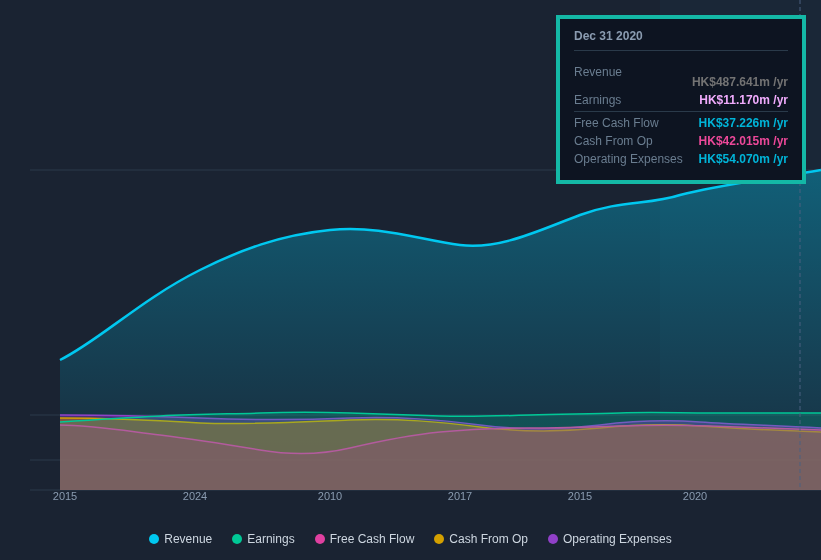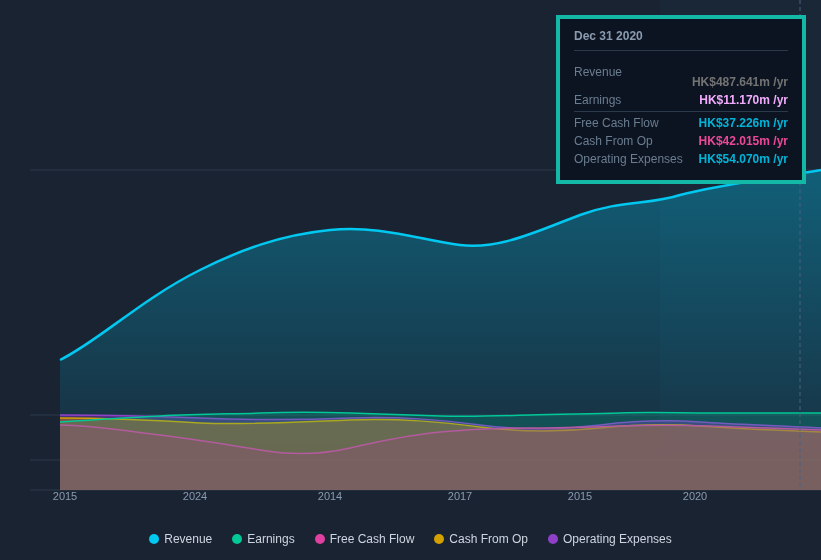--- a/index.html
+++ b/index.html
@@ -227,21 +227,21 @@
              L 821,490 L 60,490 Z" fill="#00c896" opacity="0.2"></path>
     <path d="M 60,422 C 90,420 120,418 160,416 C 200,414 230,414 260,413 C 290,412 320,412 350,413 C 380,414 410,415 440,416 C 470,417 500,416 530,415 C 560,414 590,414 620,413 C 650,412 680,413 710,413 C 740,413 770,413 821,413" fill="none" stroke="#00c896" stroke-width="1.5"></path>
 
     <line x1="800" y1="0" x2="800" y2="490" stroke="#4a6080" stroke-width="1" stroke-dasharray="4,3"></line>
 
     <circle cx="800" cy="175" r="5" fill="#1a2332" stroke="#00c8f0" stroke-width="2"></circle>
   </svg>
 
   <div class="x-label" style="left: 65px;">2015</div>
   <div class="x-label" style="left: 195px;">2024</div>
-  <div class="x-label" style="left: 330px;">2014</div>
+  <div class="x-label" style="left: 330px;">2010</div>
   <div class="x-label" style="left: 460px;">2017</div>
   <div class="x-label" style="left: 580px;">2015</div>
   <div class="x-label" style="left: 695px;">2020</div>
 
   <div class="legend">
     <div class="legend-item">
       <div class="legend-dot" style="background-color: #00c8f0;"></div>
       <span>Revenue</span>
     </div>
     <div class="legend-item">

